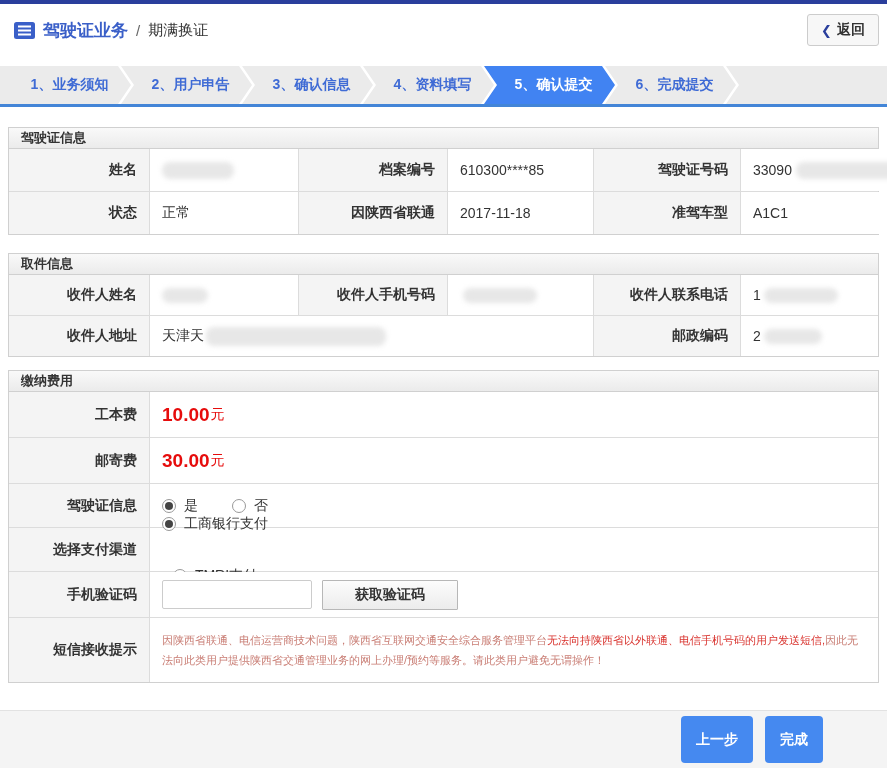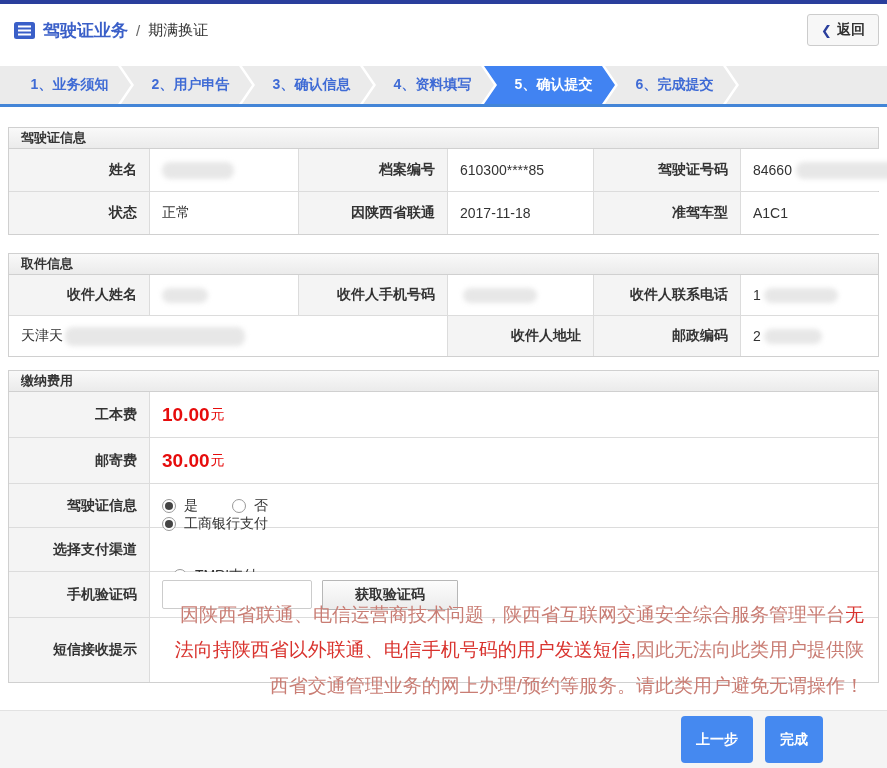--- a/index.html
+++ b/index.html
@@ -69,21 +69,21 @@
   .radio-group { display:flex; align-items:center; gap:34px; }
   .radio-opt { display:flex; align-items:center; gap:8px; cursor:pointer; font-size:14px; color:#333; }
   .radio { width:14px; height:14px; border:1px solid #999; border-radius:50%;
     background:#fff; display:inline-flex; align-items:center; justify-content:center; flex:none; }
   .radio.checked::after { content:""; width:8px; height:8px; border-radius:50%; background:#444; }
   .code-input { width:150px; height:29px; border:1px solid #ccc; border-radius:2px;
     padding:0 8px; font-size:14px; font-family:inherit; }
   .code-btn { margin-left:10px; height:30px; padding:0 32px; font-size:14px; font-weight:bold;
     color:#333; background:linear-gradient(#fcfcfc,#ececec); border:1px solid #b7b7b7;
     border-radius:1px; cursor:pointer; font-family:inherit; }
-  .notice { padding:9px 14px 9px 12px; line-height:1.85; font-size:19px; color:#c97d74;text-align:right; }
+  .notice { padding:9px 14px 9px 12px; line-height:1.85; font-size:11px; color:#c97d74; }
   .notice-strong { color:#d9332e; }
 
   
   .footer { margin-top:auto; height:58px; background:#f4f4f4; border-top:1px solid #e2e2e2;
     display:flex; align-items:center; justify-content:flex-end; gap:12px;
     padding-right:64px; flex:none; }
   .btn-blue { height:47px; padding:0 15px; background:#4589f0; color:#fff; border:none;
     border-radius:4px; font-size:14px; font-weight:bold; cursor:pointer; font-family:inherit; }
 </style>
 </head>
@@ -139,21 +139,21 @@
     <div class="sec-hd">驾驶证信息</div>
     <div class="tbl tbl-6 tbl-lic">
       <div class="cell lbl">姓名</div>
       <div class="cell val">
           <span class="redact rd-name"></span>
         </div>
       <div class="cell lbl">档案编号</div>
       <div class="cell val">610300****85</div>
       <div class="cell lbl">驾驶证号码</div>
       <div class="cell val">
-        <span>84660</span>
+        <span>33090</span>
         <span class="redact rd-lic"></span>
 
       </div>
       <div class="cell lbl">状态</div>
       <div class="cell val">正常</div>
       <div class="cell lbl">因陕西省联通</div>
       <div class="cell val">2017-11-18</div>
       <div class="cell lbl">准驾车型</div>
       <div class="cell val">A1C1</div>
     </div>
@@ -168,25 +168,25 @@
         </div>
       <div class="cell lbl">收件人手机号码</div>
       <div class="cell val">
           <span class="redact rd-md"></span>
         </div>
       <div class="cell lbl">收件人联系电话</div>
       <div class="cell val">
         <span>1</span>
         <span class="redact rd-md"></span>
       </div>
+      <div class="cell lbl">收件人地址</div>
       <div class="cell val span3">
         <span>天津天</span>
         <span class="redact rd-addr"></span>
       </div>
-      <div class="cell lbl">收件人地址</div>
       <div class="cell lbl">邮政编码</div>
       <div class="cell val">
         <span>2</span>
         <span class="redact rd-post"></span>
       </div>
     </div>
   </section>
 
   <section class="section m3">
     <div class="sec-hd">缴纳费用</div>

